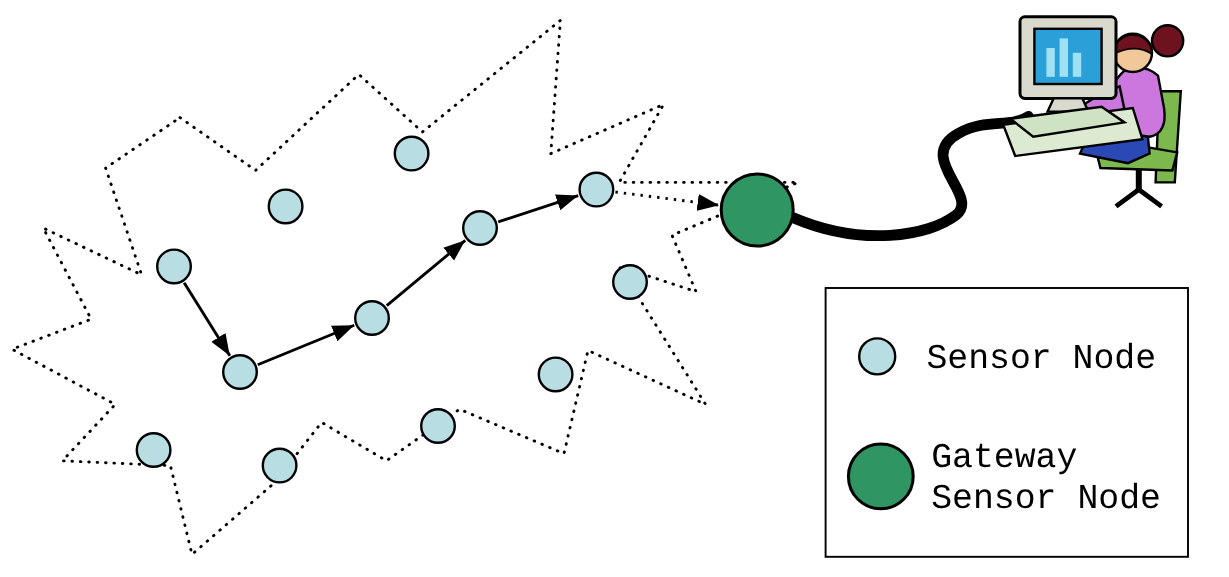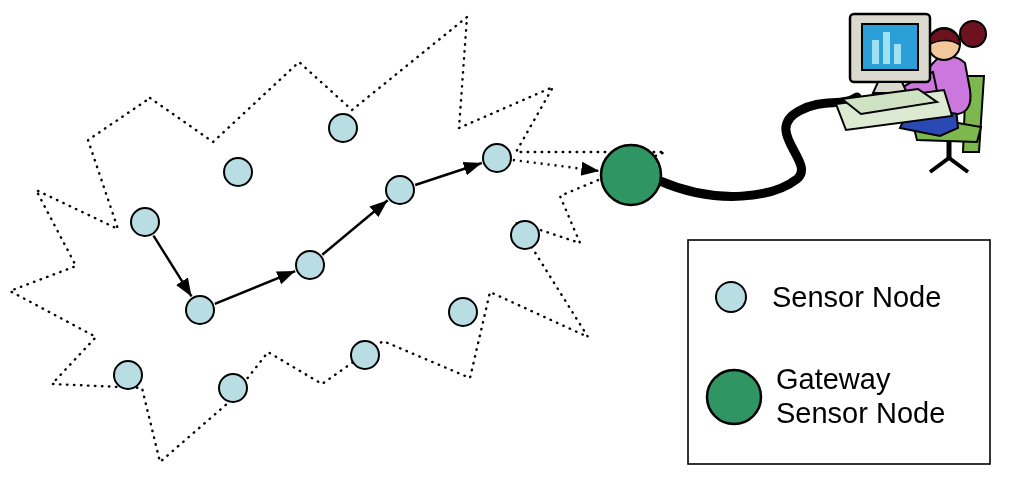--- a/index.html
+++ b/index.html
@@ -1,20 +1,20 @@
 <!DOCTYPE html>
 <html><head>
 <meta charset="utf-8">
 <style>
   html,body{margin:0;padding:0;background:#ffffff;}
   .stage{
     position:relative;
     width:1024px;height:481px;
     background:#ffffff;
-    font-family:Liberation Sans, sans-serif;
+    font-family:Liberation Mono, monospace;
     overflow:hidden;
   }
   svg{display:block;}
   .boundary{
     fill:none;stroke:#000;stroke-width:2.4;
     stroke-dasharray:0.5 6.5;
     stroke-linecap:round;stroke-linejoin:round;
   }
   .route-line{stroke:#000;stroke-width:2.4;}
   .route-line.dotted{stroke-dasharray:2 5;}

